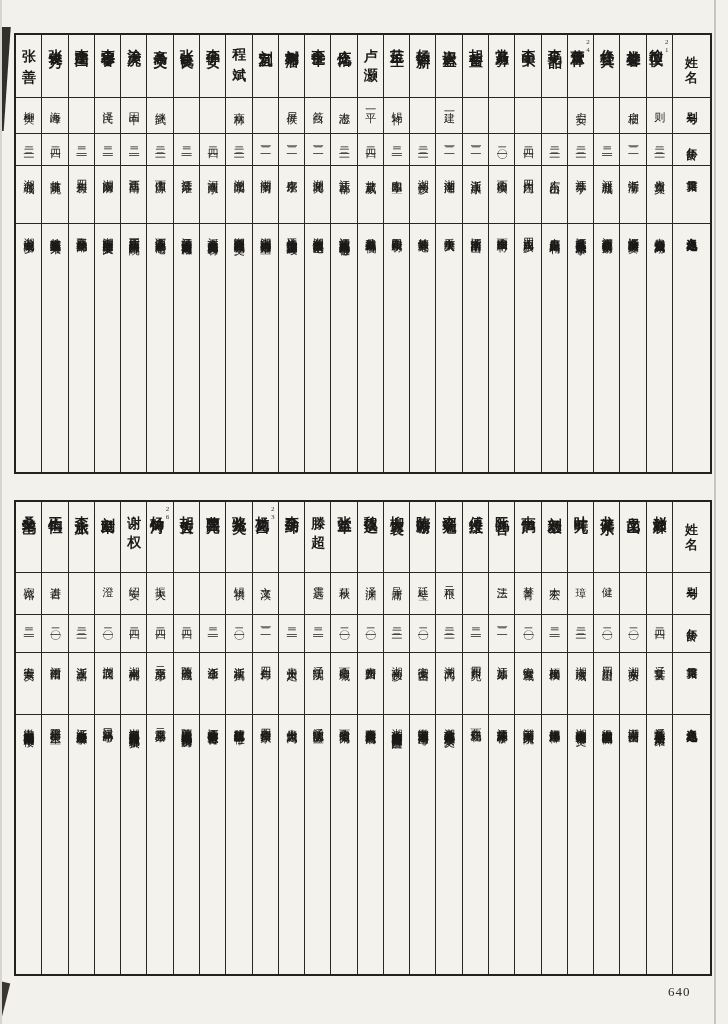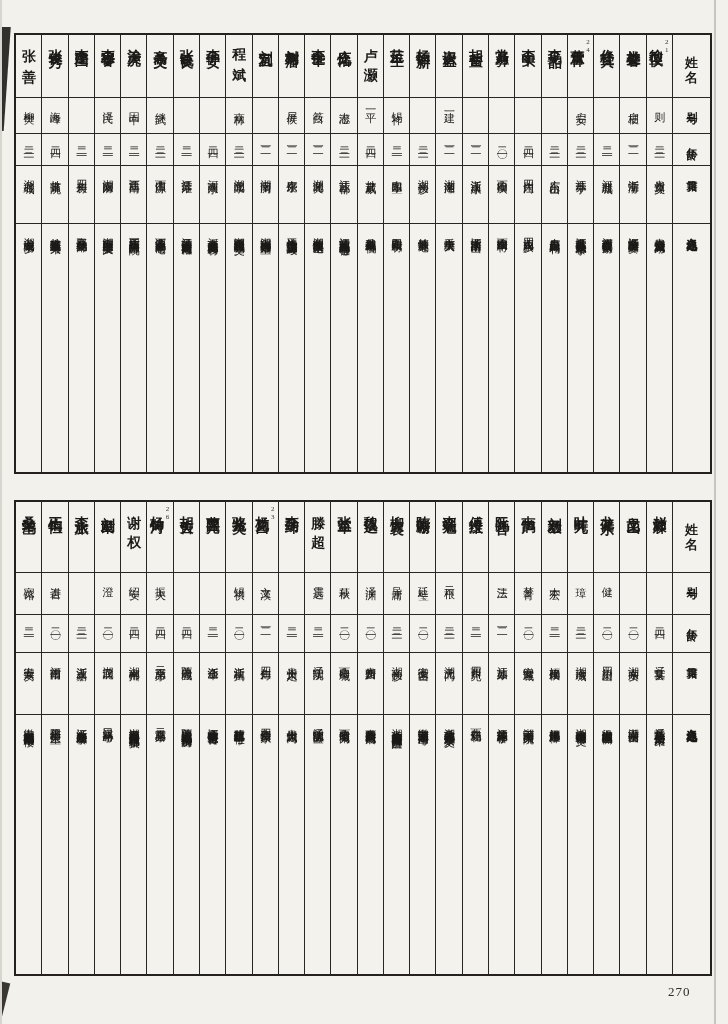--- a/index.html
+++ b/index.html
@@ -936,19 +936,19 @@
     </div>
     <div class="cell r-native">
       <span class="vtext">安徽六安</span>
     </div>
     <div class="cell r-addr">
       <span class="vtext">安徽六安城内鼓楼南街桑萃华银楼</span>
     </div>
   </div>
     </div>
 
-  <div class="page-number">270</div>
+  <div class="page-number">640</div>
 
   <div class="artifact art-topleft"></div>
   <div class="artifact art-botleft"></div>
   <div class="artifact art-rightedge"></div>
   <div class="artifact art-leftedge"></div>
 </div>
 
 </body></html>

